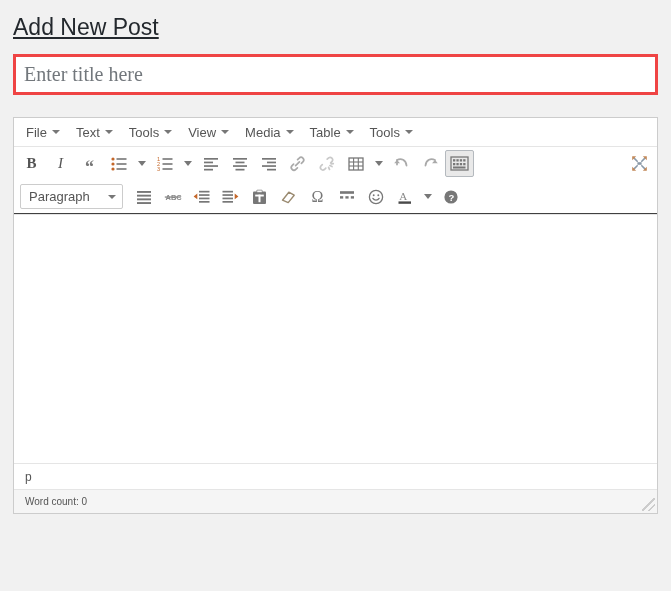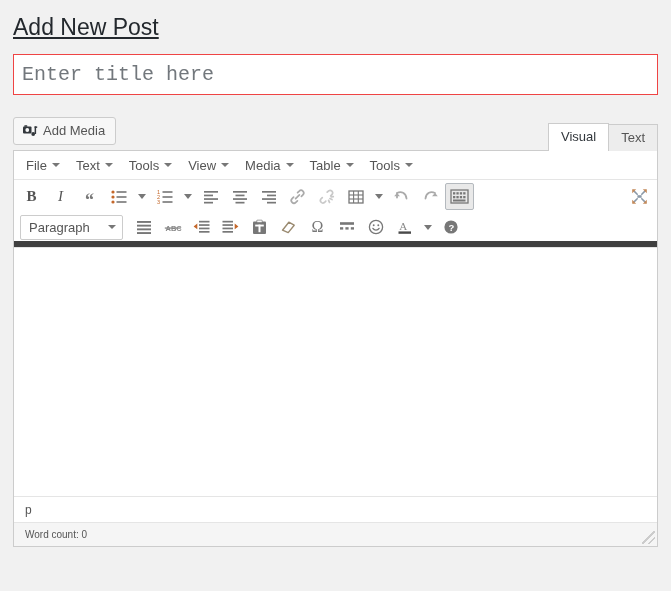--- a/index.html
+++ b/index.html
@@ -27,23 +27,23 @@
   .title-input-wrap { margin-bottom: 22px; }
   .title-input {
     display: block;
     width: 645px;
     height: 41px;
     padding: 3px 8px;
     font-size: 20px;
     line-height: 28px;
     color: #32373c;
     background: #fff;
-    border: 1px solid #ef4444;
+    border: 3px solid #ef4444;
     outline: none;
-    font-family: Liberation Mono, monospace;
+    font-family: Liberation Serif, serif;
   }
   .title-input::placeholder { color: #72777c; opacity: 1; }
 
   
   .editor-wrap { width: 645px; position: relative; }
 
   
   .media-row {
     position: relative;
     height: 33px;
@@ -126,21 +126,21 @@
 
   
   .toolbar {
     display: flex;
     align-items: center;
     height: 33px;
     padding: 0 3px;
     background: #fff;
     position: relative;
   }
-  .toolbar.row2 { border-bottom: 6px solid #404040; height: 34px; }
+  .toolbar.row2 { border-bottom: 1px solid #404040; height: 34px; }
 
   .tb-btn {
     width: 29px; height: 27px;
     display: inline-flex;
     align-items: center;
     justify-content: center;
     color: #777;
     cursor: pointer;
     border: 1px solid transparent;
     border-radius: 2px;
@@ -233,40 +233,20 @@
 <div class="page">
 
   <h1 class="page-title">Add New Post</h1>
 
   <div class="title-input-wrap">
     <input class="title-input" type="text" placeholder="Enter title here" style="">
   </div>
 
   <div class="editor-wrap">
 
-    <div class="media-row">
-      <div class="add-media-btn">
-        <span>
-          <svg width="16" height="16" viewBox="0 0 16 16">
-            <rect x="1" y="3.5" width="8.5" height="7" rx="1" fill="#32373c"></rect>
-            <circle cx="5.25" cy="7" r="1.9" fill="#f7f7f7"></circle>
-            <rect x="2.3" y="2.2" width="3" height="1.6" rx="0.5" fill="#32373c"></rect>
-            <circle cx="11.2" cy="11" r="1.9" fill="#32373c"></circle>
-            <rect x="12.6" y="3.4" width="1.5" height="7.6" fill="#32373c"></rect>
-            <rect x="12.6" y="3.4" width="2.6" height="1.5" fill="#32373c"></rect>
-          </svg>
-        </span>
-        <span class="label">Add Media</span>
-      </div>
-
-      <div class="tabs">
-        <div class="tab active">Visual</div>
-        <div class="tab">Text</div>
-      </div>
-    </div>
 
     <div class="editor-box">
 
       <div class="menubar">
         <div class="menu-item">
           <span>File</span>
           <span class="caret"></span>
         </div>
         <div class="menu-item">
           <span>Text</span>

